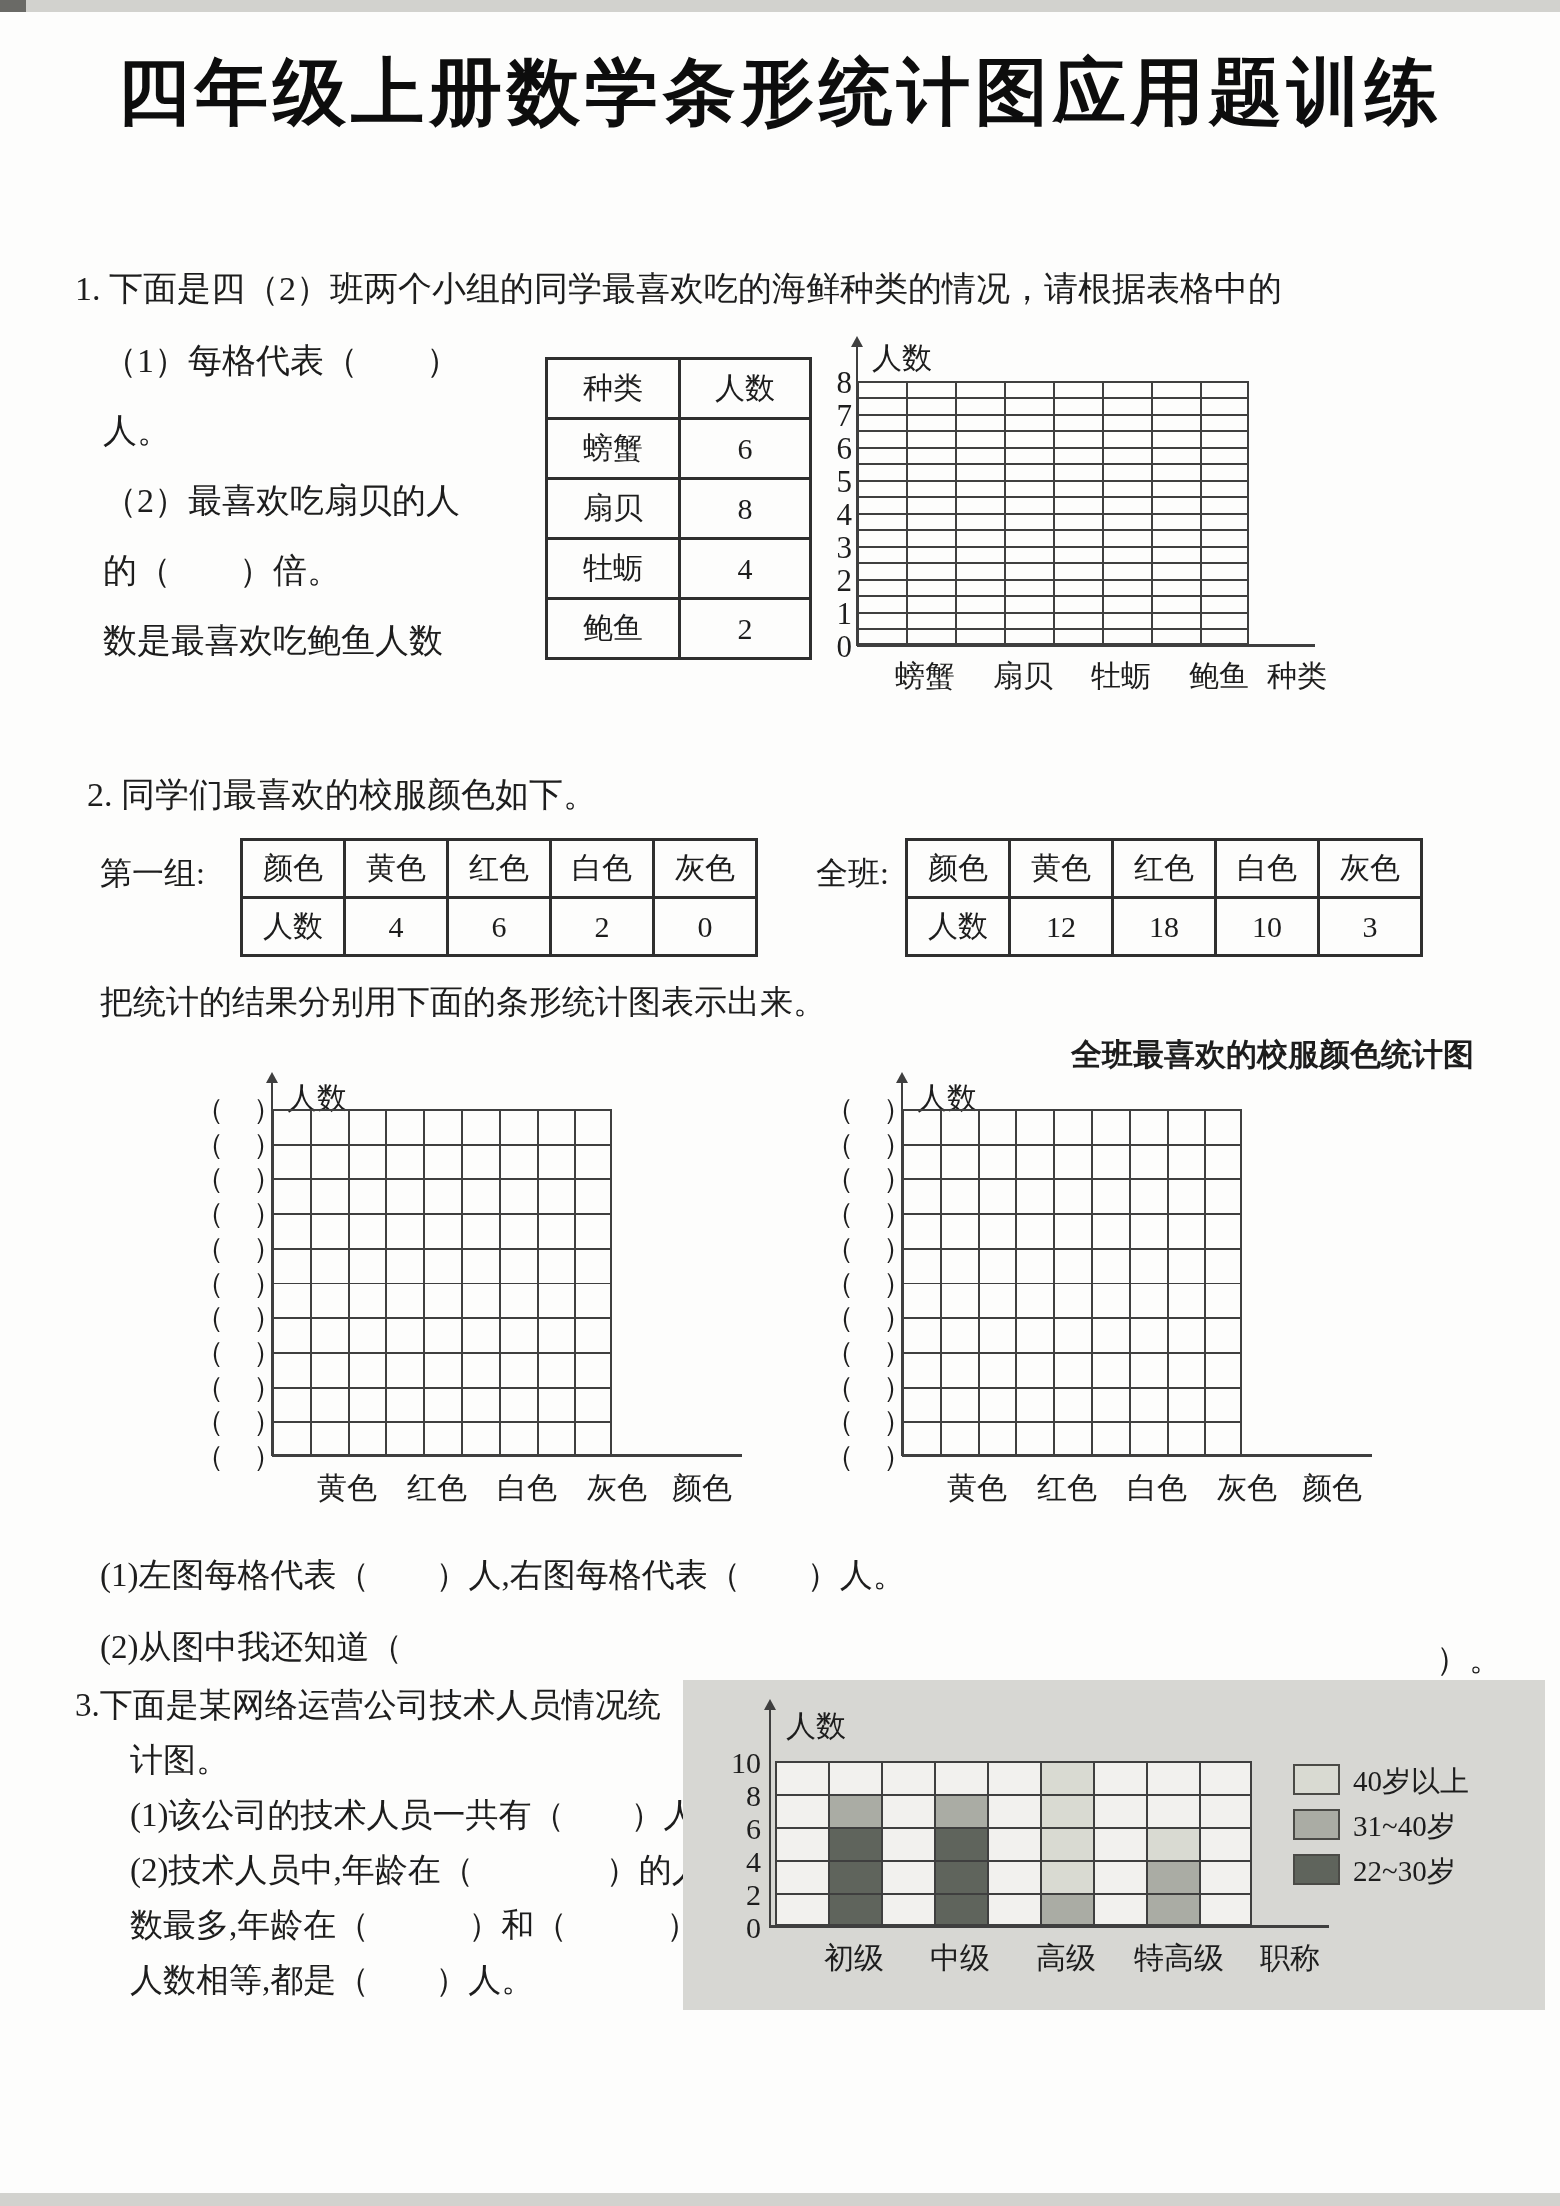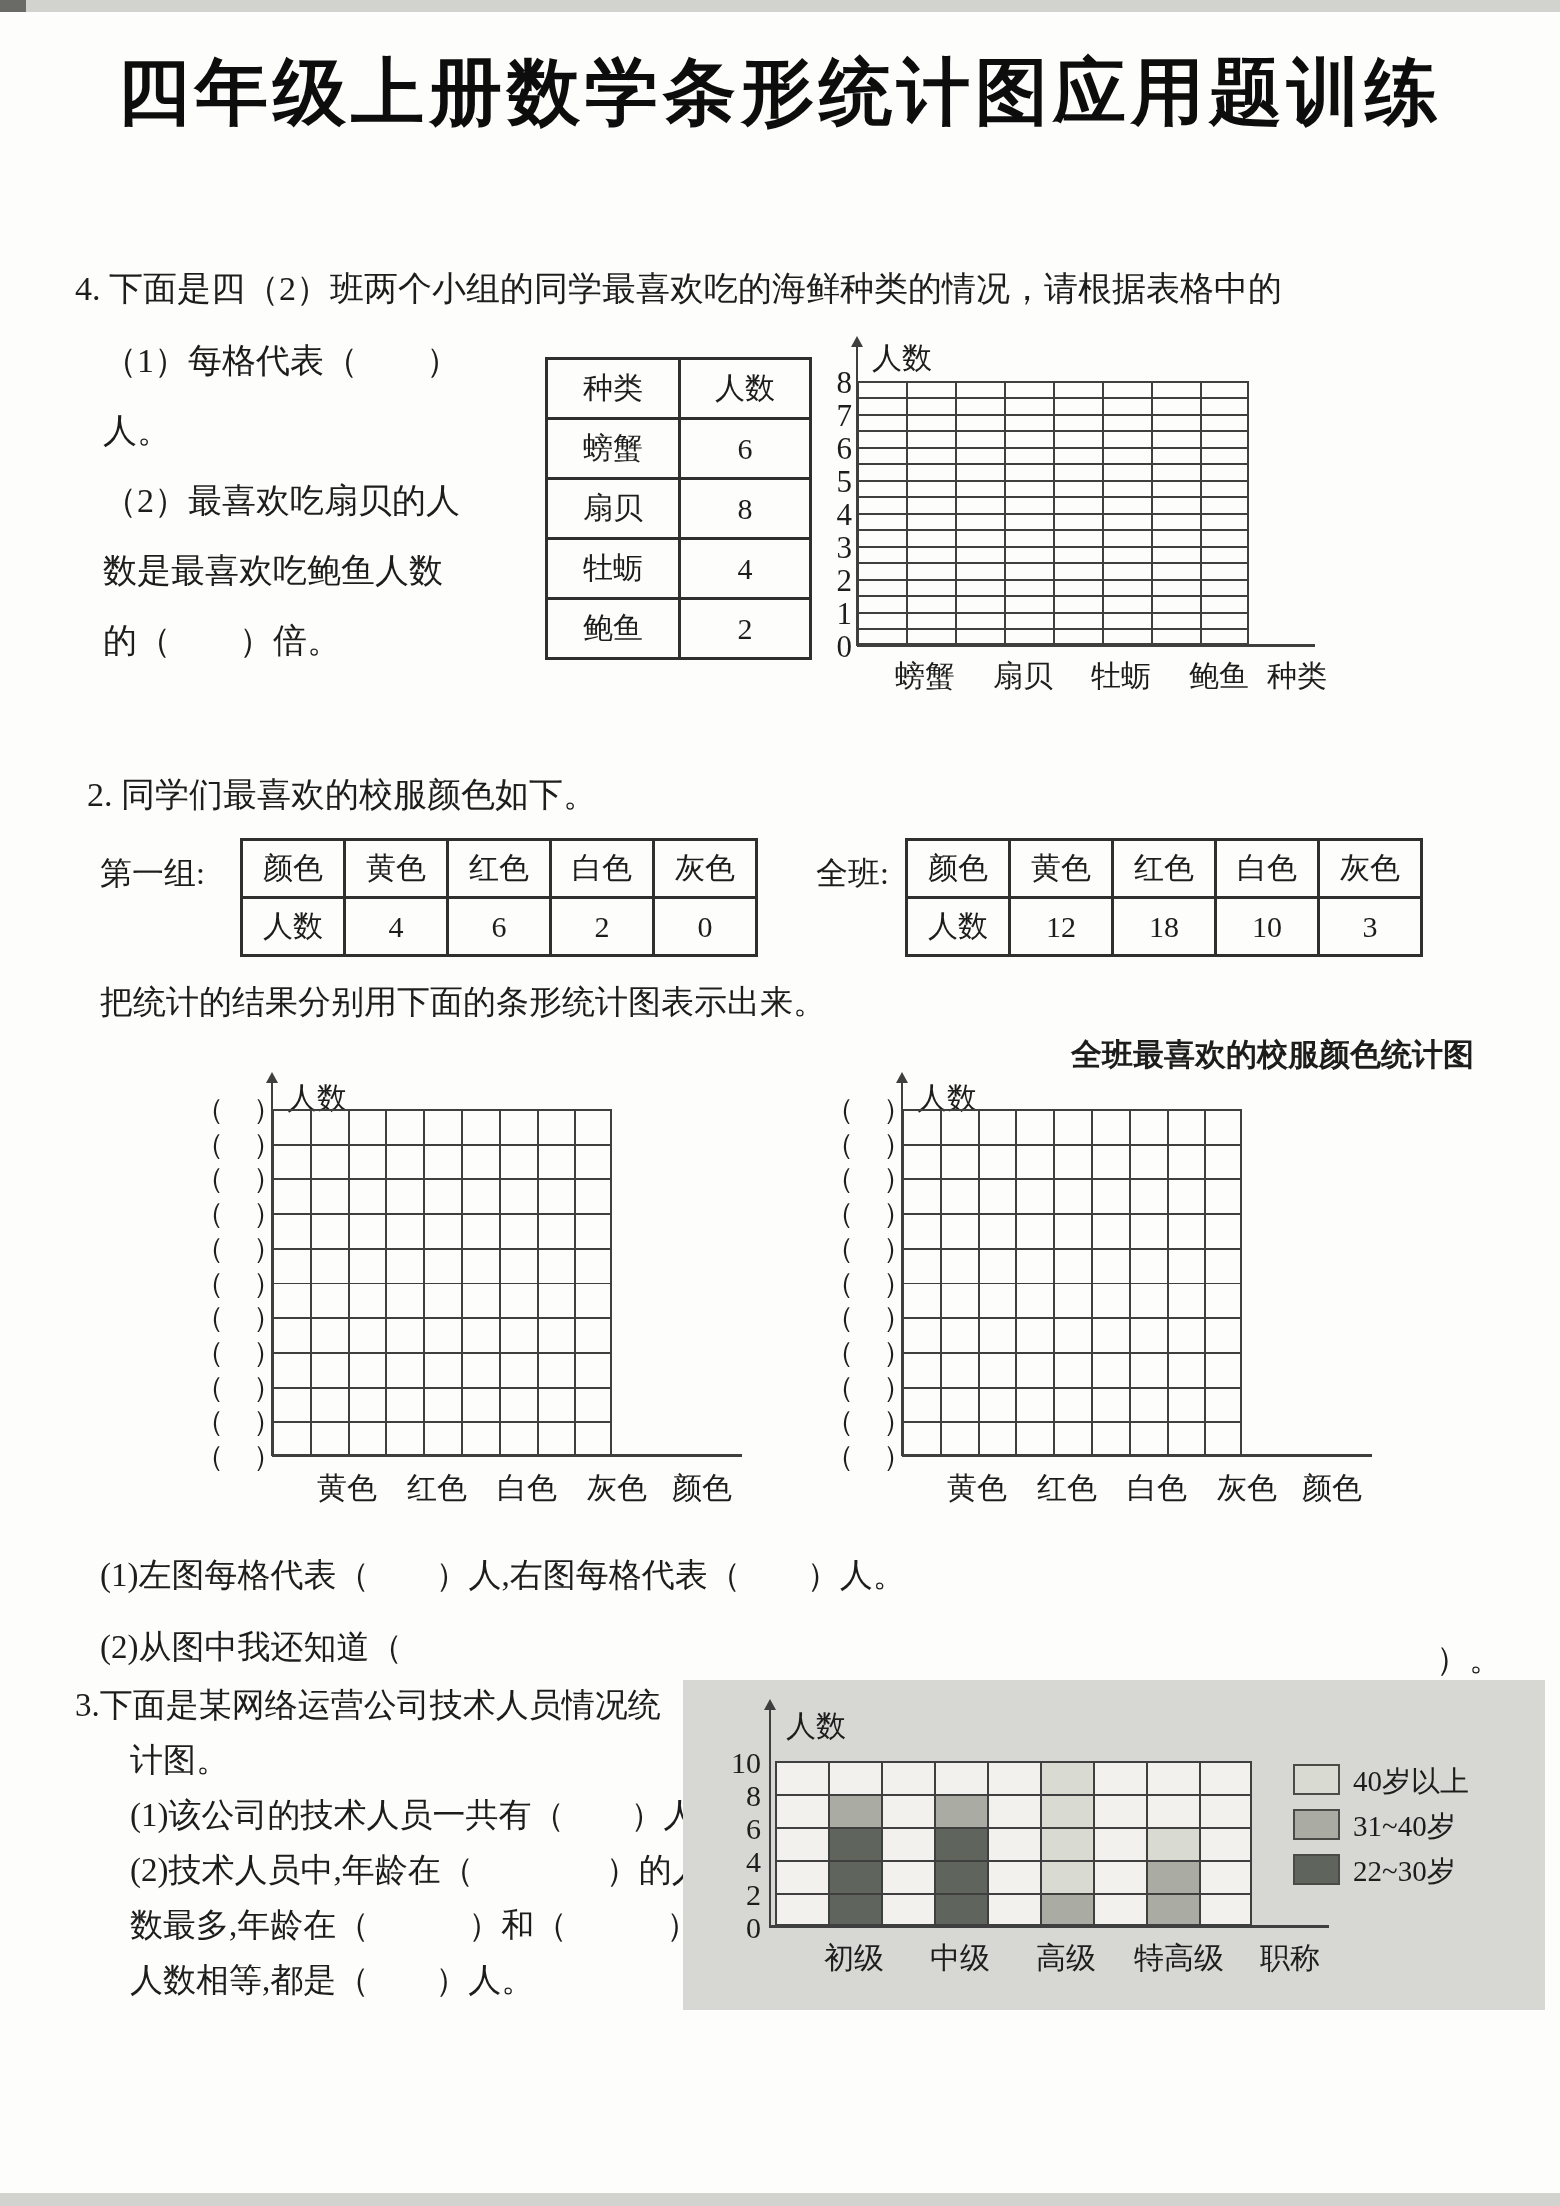--- a/index.html
+++ b/index.html
@@ -68,27 +68,27 @@
 <body>
 
 <div class="page">
 
   <div class="abs scan-edge" style="top:0;height:12px;"></div>
   <div class="abs scan-mark" style="top:0;left:0;width:26px;height:12px;"></div>
   <div class="abs scan-edge" style="top:2193px;height:13px;"></div>
 
   <div class="abs page-title">四年级上册数学条形统计图应用题训练</div>
 
-  <div class="abs body-line" style="left:75px;top:266px;">4. 下面是四（2）班两个小组的同学最喜欢吃的海鲜种类的情况，请根据表格中的</div>
+  <div class="abs body-line" style="left:75px;top:266px;">1. 下面是四（2）班两个小组的同学最喜欢吃的海鲜种类的情况，请根据表格中的</div>
   <div class="abs" id="p1-left" style="left:103px;top:338px;">
       <div class="t" style="font-size:34px;height:70px;line-height:46px;">（1）每格代表（　　）</div>
       <div class="t" style="font-size:34px;height:70px;line-height:46px;">人。</div>
       <div class="t" style="font-size:34px;height:70px;line-height:46px;">（2）最喜欢吃扇贝的人</div>
+      <div class="t" style="font-size:34px;height:70px;line-height:46px;">的（　　）倍。</div>
       <div class="t" style="font-size:34px;height:70px;line-height:46px;">数是最喜欢吃鲍鱼人数</div>
-      <div class="t" style="font-size:34px;height:70px;line-height:46px;">的（　　）倍。</div>
     </div>
   <div class="abs" id="p1-table" style="left:545px;top:357px;">
       <table class="wtable">
         <tbody>
           <tr>
             <td>种类</td>
             <td>人数</td>
           </tr>
           <tr>
             <td>螃蟹</td>

